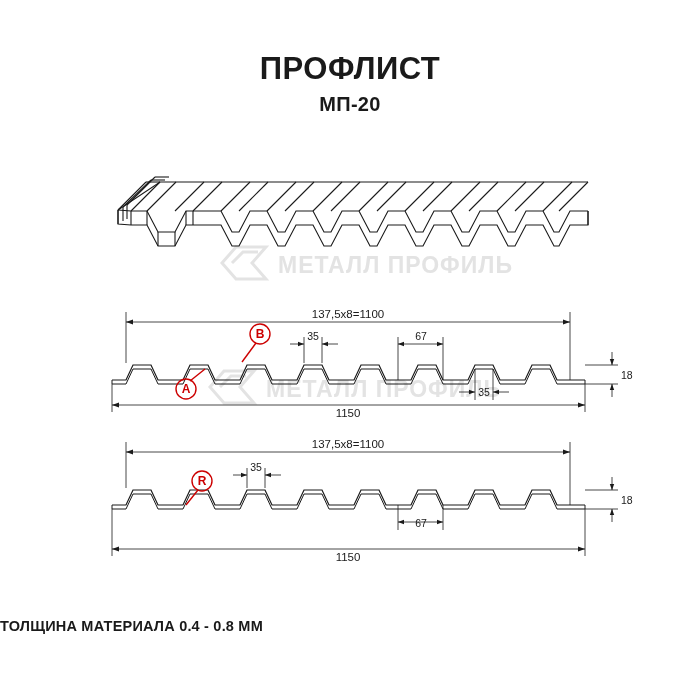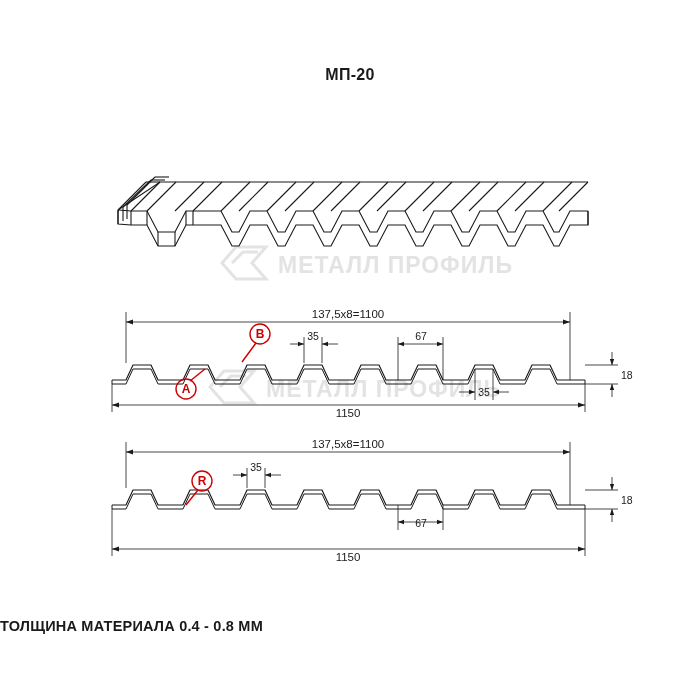--- a/index.html
+++ b/index.html
@@ -30,22 +30,22 @@
     text-align: center;
   }
   .main-title {
     font-size: 31px;
     font-weight: bold;
     letter-spacing: 0.5px;
     color: #1a1a1a;
     line-height: 34px;
   }
   .sub-title {
-    margin-top: 14px;
-    font-size: 16px;
+    margin-top: 7px;
+    font-size: 20px;
     font-weight: bold;
     color: #1a1a1a;
     letter-spacing: 0.3px;
   }
 
   
   .footer-note {
     position: absolute;
     top: 618px;
     left: 0;
@@ -92,20 +92,21 @@
     font-size: 10.5px;
     fill: #1a1a1a;
   }
 </style>
 </head>
 <body>
 
 <div class="page">
 
   <div class="title-block">
+    <div class="main-title">ПРОФЛИСТ</div>
     <div class="sub-title">МП-20</div>
   </div>
 
   <svg class="svg-layer" width="700" height="700" viewBox="0 0 700 700">
 
     <g class="watermark" transform="translate(222,243)">
 
       <path d="M0,20 L14,4 L44,4 L30,20 L44,36 L14,36 Z" fill="none" stroke="#e3e3e3" stroke-width="3"></path>
       <path d="M10,20 L21,9 L36,9" fill="none" stroke="#e3e3e3" stroke-width="3"></path>
       <text class="wm-text" x="56" y="30" font-size="23">МЕТАЛЛ ПРОФИЛЬ</text>

